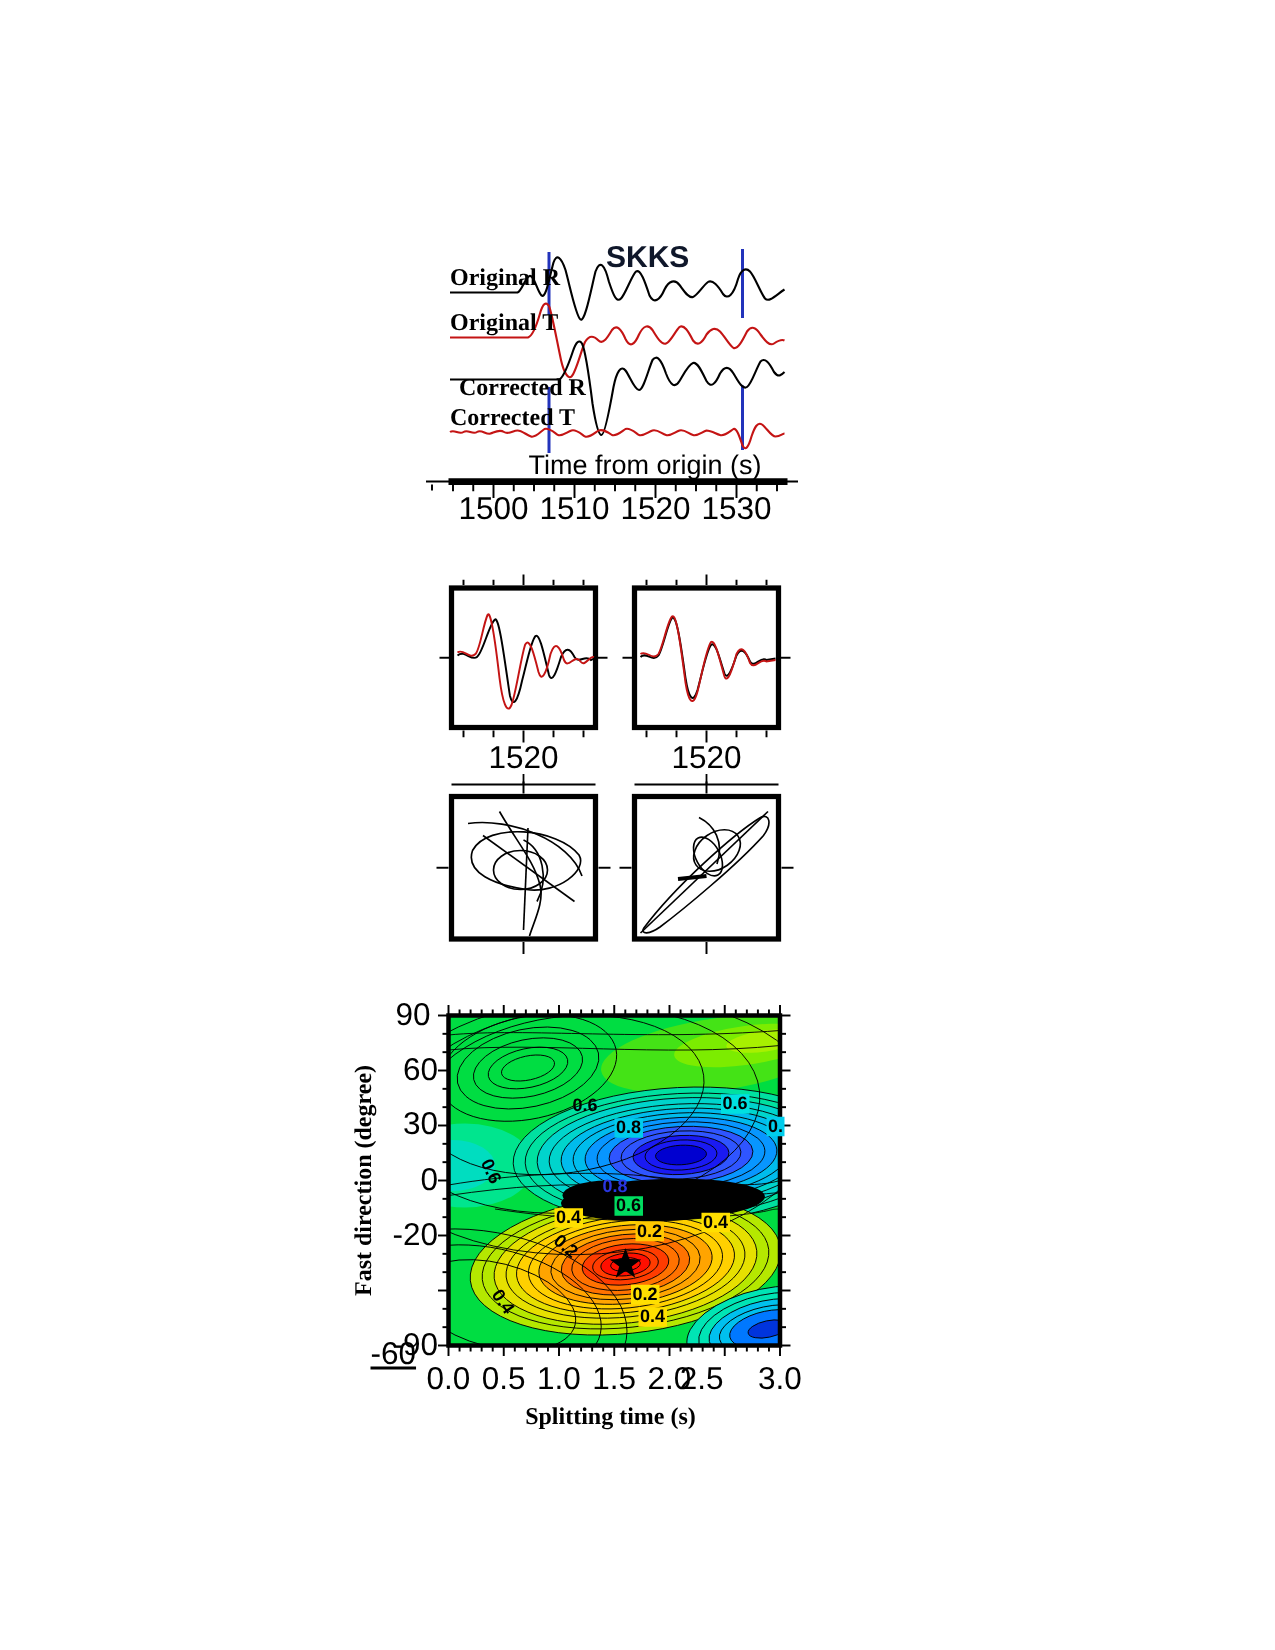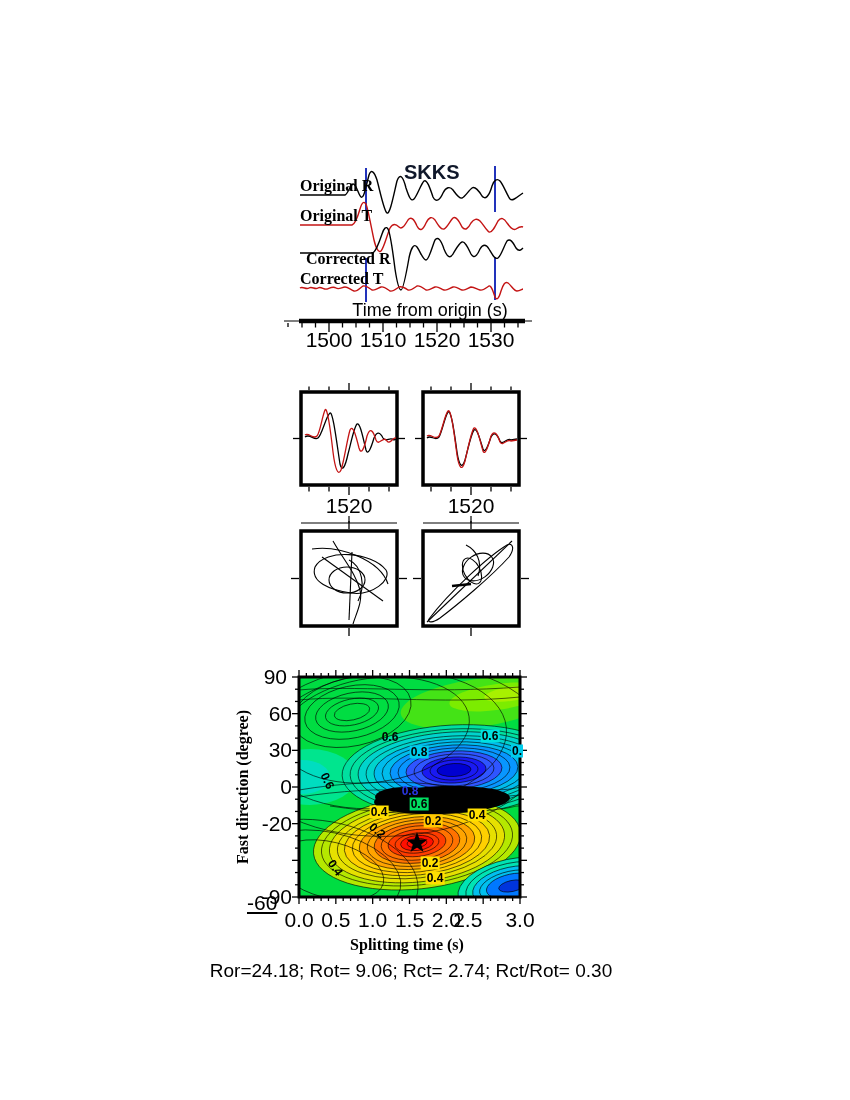--- a/index.html
+++ b/index.html
@@ -323,21 +323,20 @@
   <div class="abs trlabel" style="left:306px;top:236px;margin-top:15px;">Corrected R</div>
   <div class="abs trlabel" style="left:300px;top:271px;">Corrected T</div>
   <div class="abs axlabel-sans" style="left:330px;width:200px;top:300px;text-align:center;">Time from origin (s)</div>
 
   <div class="tick-label" style="left:309px;width:80px;top:495px;text-align:center;">1520</div>
   <div class="tick-label" style="left:431px;width:80px;top:495px;text-align:center;">1520</div>
 
   <div class="abs serifbold ylab" style="left:243px;top:787px;">Fast direction (degree)</div>
   <div class="abs serifbold" style="left:307px;width:200px;top:936px;text-align:center;font-size:16px;">Splitting time (s)</div>
 
-  <div class="abs" style="left:111px;width:600px;top:960px;text-align:center;font-size:19px;">Ror=24.18; Rot= 9.06; Rct= 2.74; Rct/Rot= 0.30</div>
 
   <div id="gen-labels">
       <span class="tick-label" style="left: 299px; width: 60px; top: 329px; text-align: center;">1500</span>
       <span class="tick-label" style="left: 353px; width: 60px; top: 329px; text-align: center;">1510</span>
       <span class="tick-label" style="left: 407px; width: 60px; top: 329px; text-align: center;">1520</span>
       <span class="tick-label" style="left: 461px; width: 60px; top: 329px; text-align: center;">1530</span>
       <span class="tick-label" style="left: 269px; width: 60px; top: 909px; text-align: center;">0.0</span>
       <span class="tick-label" style="left: 305.833px; width: 60px; top: 909px; text-align: center;">0.5</span>
       <span class="tick-label" style="left: 342.667px; width: 60px; top: 909px; text-align: center;">1.0</span>
       <span class="tick-label" style="left: 379.5px; width: 60px; top: 909px; text-align: center;">1.5</span>

